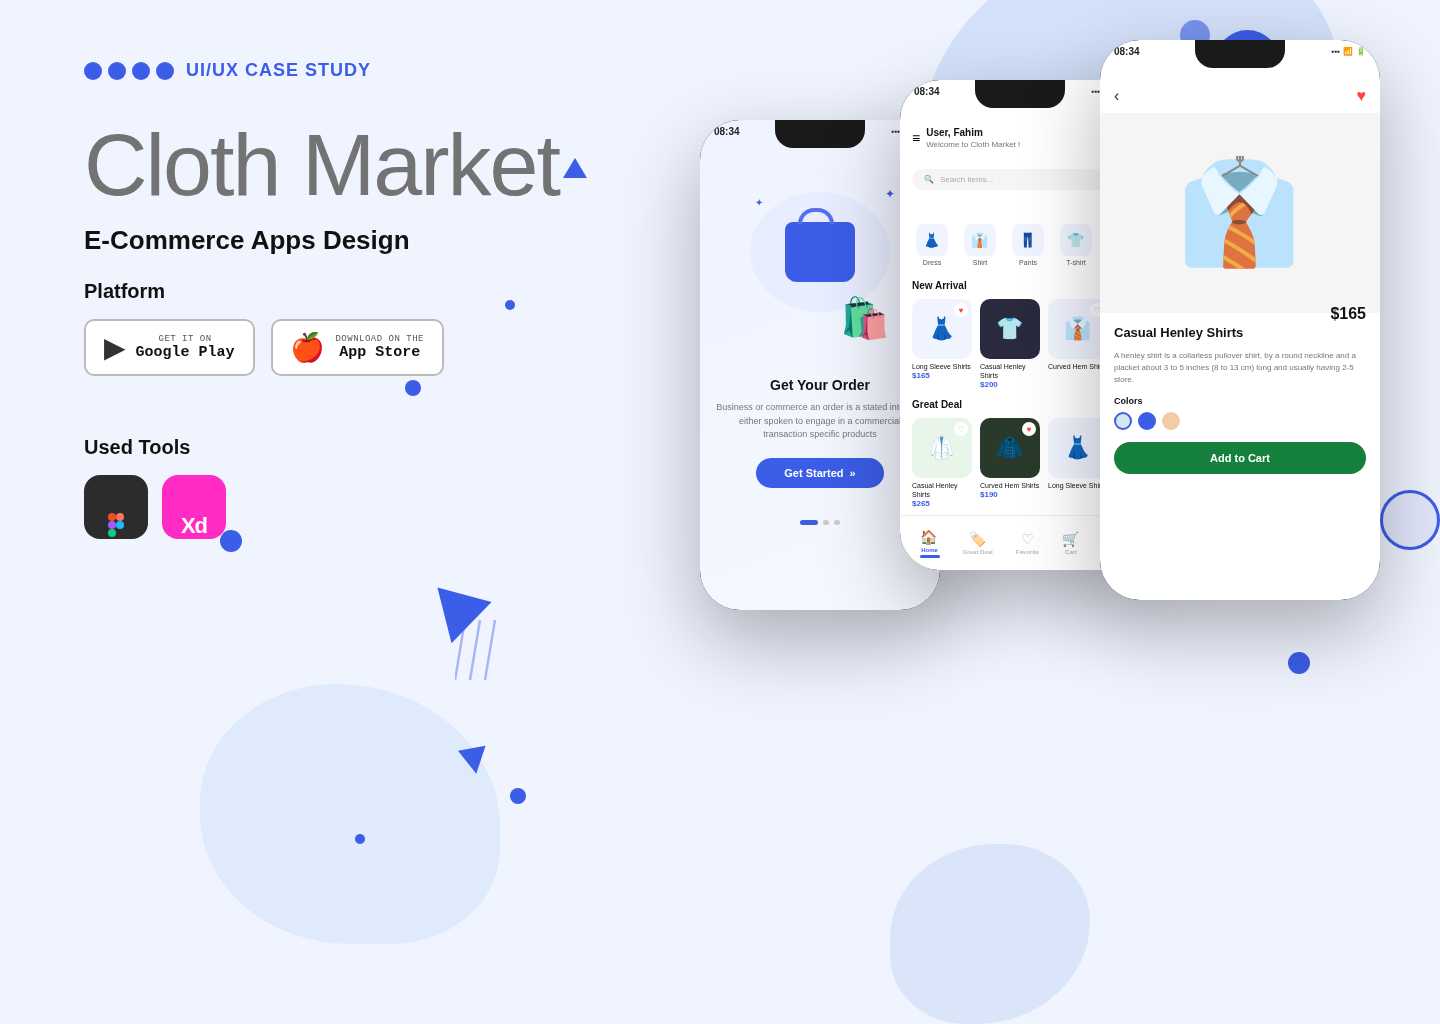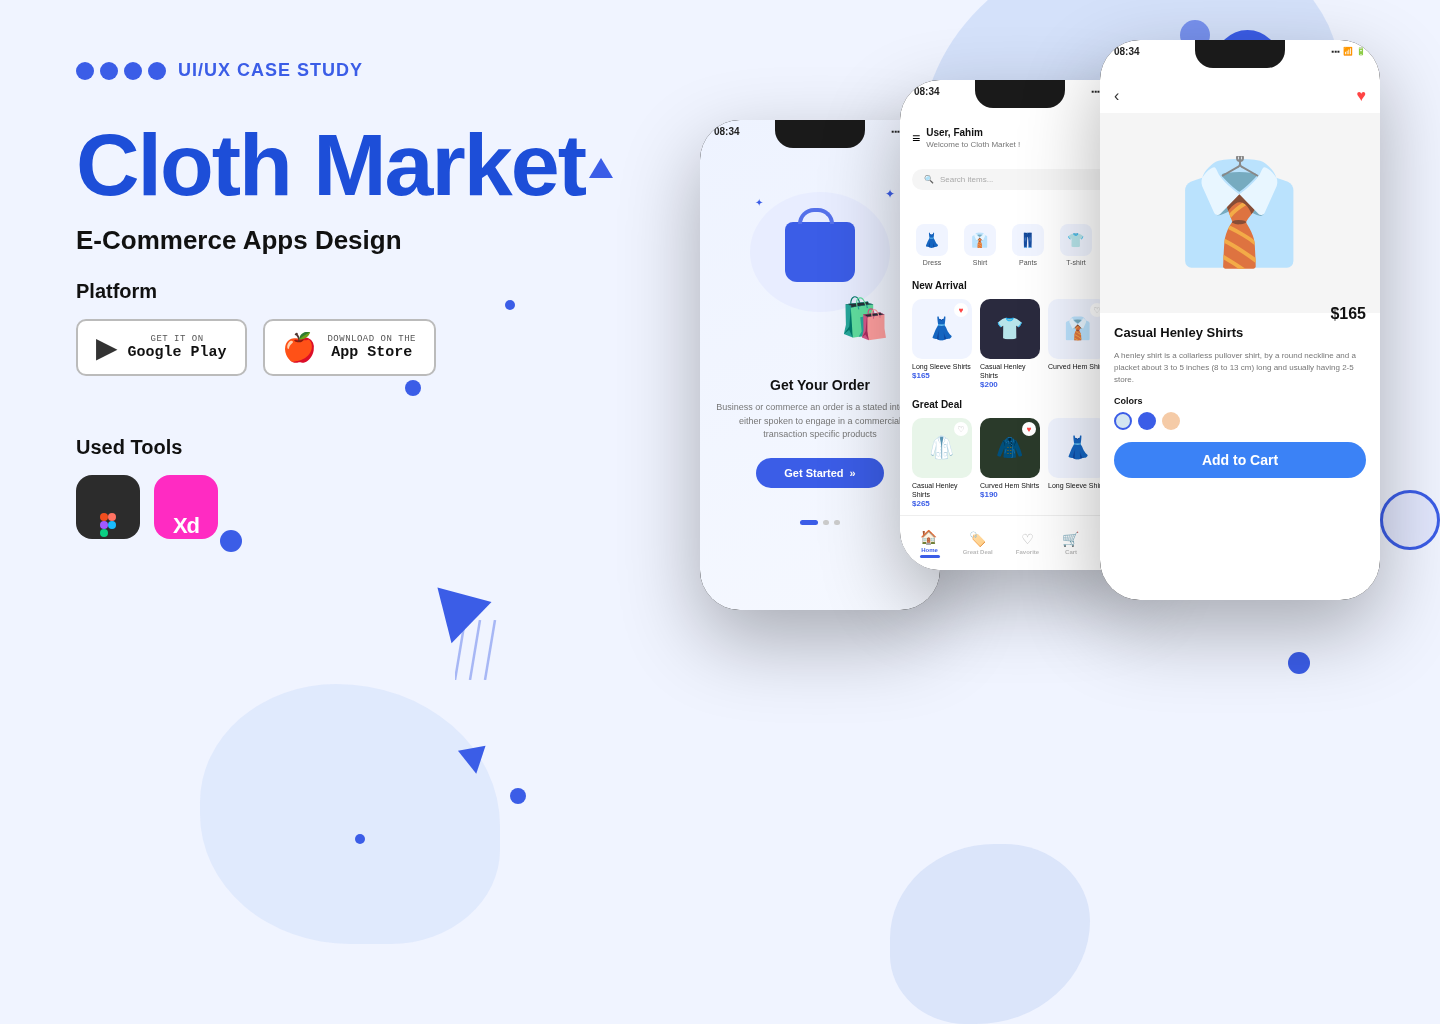--- a/index.html
+++ b/index.html
@@ -55,21 +55,21 @@
     .circle-outline {
       position: absolute;
       border-radius: 50%;
       border: 3px solid #3b5de7;
       pointer-events: none;
     }
 
     
     .left-panel {
       position: absolute;
-      left: 76px;
+      left: 84px;
       top: 0;
       width: 560px;
       height: 1024px;
       display: flex;
       flex-direction: column;
       justify-content: flex-start;
       padding-top: 60px;
     }
 
     
@@ -98,22 +98,22 @@
       color: #222;
       letter-spacing: 1px;
     }
     .brand-label span {
       color: #3b5de7;
     }
 
     
     .main-title {
       font-size: 88px;
-      font-weight: 700;
-      color: #1d4ed8;
+      font-weight: 400;
+      color: #737373;
       line-height: 1.0;
       margin-bottom: 16px;
       letter-spacing: -2px;
       position: relative;
     }
     .title-triangle {
       display: inline-block;
       width: 0; height: 0;
       border-left: 12px solid transparent;
       border-right: 12px solid transparent;
@@ -525,27 +525,27 @@
       margin-bottom: 12px;
       align-items: center;
     }
     .color-circle {
       width: 18px; height: 18px;
       border-radius: 50%;
       border: 2px solid transparent;
     }
     .color-circle.selected { border-color: #3b5de7; }
     .screen3-add-btn {
-      background: #3b82f6;
+      background: #15803d;
       color: white;
       border: none;
       border-radius: 22px;
       padding: 10px;
       width: 100%;
-      font-size: 14px;
+      font-size: 11px;
       font-weight: 600;
       cursor: pointer;
     }
 
     
     .slash-lines {
       position: absolute;
       pointer-events: none;
       opacity: 0.4;
     }

